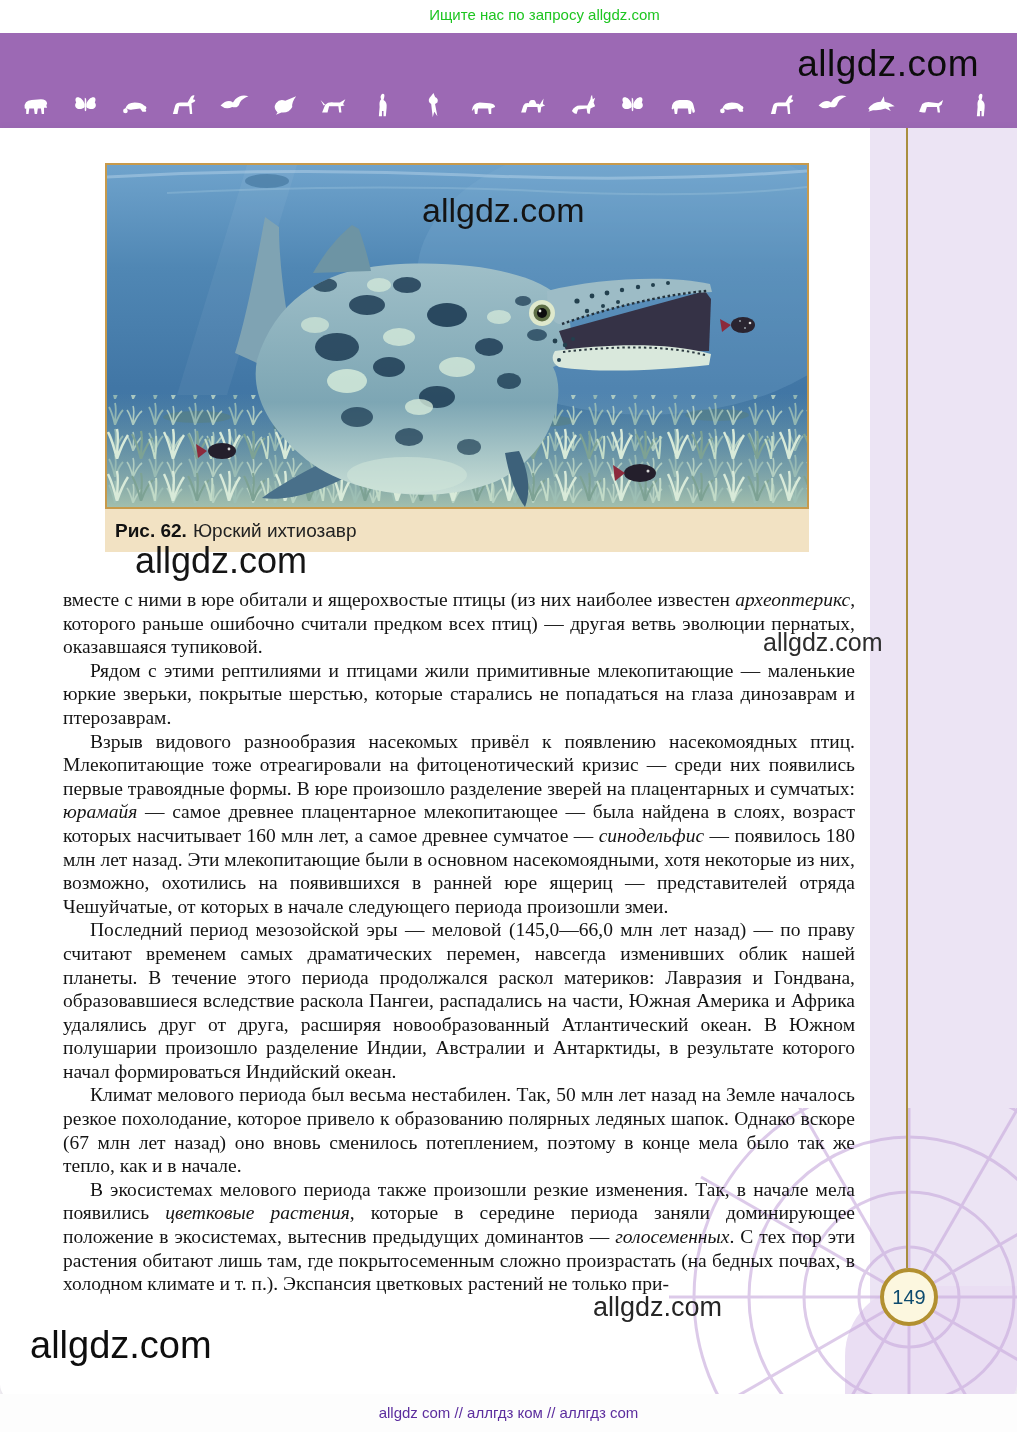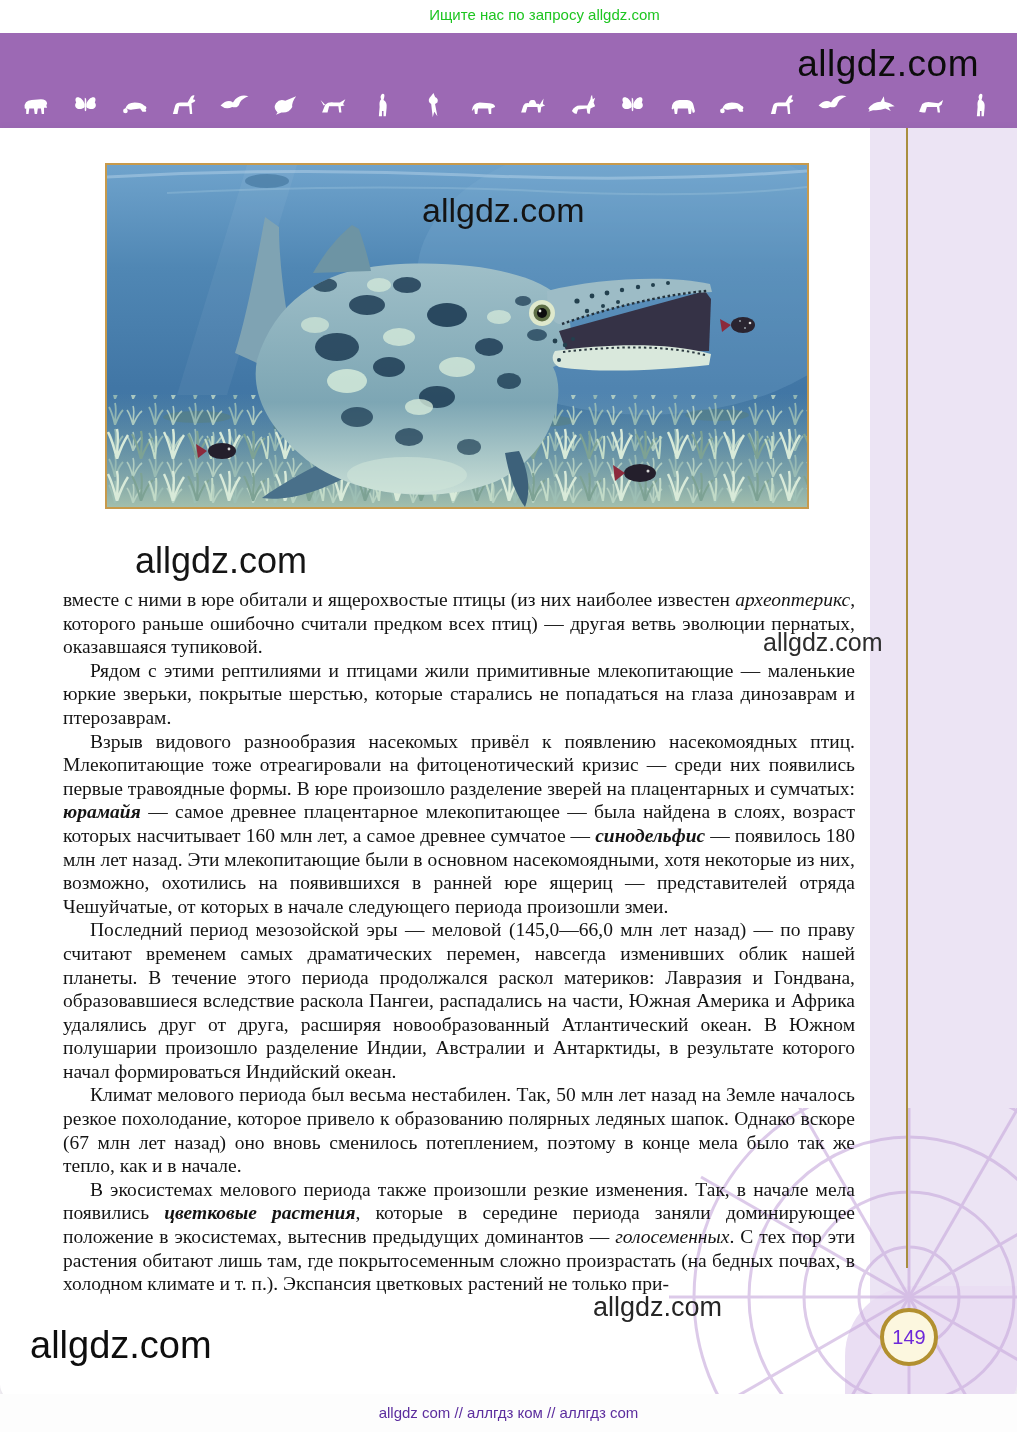--- a/index.html
+++ b/index.html
@@ -14,21 +14,21 @@
   .brand{position:absolute;right:38px;top:10px;font-size:37px;color:#0c0c0c;letter-spacing:.5px;}
   .animal-row{position:absolute;left:20px;right:20px;bottom:7px;display:flex;justify-content:space-between;align-items:flex-end;}
   .animal{width:31px;height:31px;fill:#ffffff;}
 
   
   .content{position:absolute;left:0;top:128px;width:1017px;height:1274px;background:#ffffff;overflow:hidden;border-radius:0 0 18px 18px;box-shadow:0 3px 8px rgba(110,90,130,.28);}
   .sidebar{position:absolute;left:870px;top:0;right:0;bottom:0;background:#ece4f4;}
   .sidebar-flare{position:absolute;left:845px;top:1158px;right:0;bottom:0;background:#eadef3;border-top-left-radius:70px;}
   .gold-rule{position:absolute;left:906px;top:0;width:2px;height:1140px;background:#a98e3e;}
   .wheel{position:absolute;left:660px;top:980px;width:357px;height:294px;}
-  .page-badge{position:absolute;left:880px;top:1180px;width:50px;height:50px;background:#fcf7df;border:4px solid #b29030;border-radius:50%;text-align:center;line-height:50px;font-size:20px;color:#6d28d9;}
+  .page-badge{position:absolute;left:880px;top:1140px;width:50px;height:50px;background:#fcf7df;border:4px solid #b29030;border-radius:50%;text-align:center;line-height:50px;font-size:20px;color:#0c4a6e;}
 
   
   .figure{position:absolute;left:105px;top:35px;width:704px;margin:0;}
   .photo{position:relative;width:700px;height:342px;border:2px solid #c89a4b;}
   .photo svg{display:block;width:700px;height:342px;}
   .wm{position:absolute;color:#161616;font-family:"Liberation Sans",sans-serif;white-space:nowrap;}
   .wm-photo{left:315px;top:26px;font-size:34px;color:#141414;}
   .caption{width:694px;height:43px;background:#f2e2c3;padding-left:10px;font-size:19px;line-height:43px;color:#222;}
   .caption .lbl{font-weight:bold;color:#111;margin-right:6px;}
 
@@ -37,21 +37,21 @@
   .wm-right{left:763px;top:500px;font-size:25px;color:#2d2d2d;}
   .wm-bottom-center{left:593px;top:1164px;font-size:27px;color:#262626;}
   .wm-bottom-left{left:30px;top:1196px;font-size:38px;color:#0e0e0e;}
 
   
   .article{position:absolute;left:63px;top:460px;width:792px;font-family:"Liberation Serif",serif;font-size:19.5px;line-height:23.6px;text-align:justify;color:#141414;}
   .article p{margin:0;}
   .article p.ind{text-indent:27px;}
   .i{font-style:italic;}
   .b{font-weight:normal;}
-  .bi{font-weight:bold;font-style:italic;}
+  .bi{font-weight:normal;font-style:italic;}
 
   
   .footer{position:absolute;left:0;bottom:8px;width:100%;height:38px;background:#fdfdfd;text-align:center;}
   .footer span{display:inline-block;margin-top:10px;font-size:15px;color:#5c2d9e;}
   .defs-hidden{position:absolute;width:0;height:0;overflow:hidden;}
 </style>
 </head>
 <body>
 
 <div class="page">
@@ -288,20 +288,23 @@
               <ellipse cx="636" cy="160" rx="12" ry="8" fill="#2a2430"></ellipse>
               <polygon points="624,160 613,154 615,167" fill="#8c2a3c"></polygon>
               <circle cx="643" cy="158" r="1.3" fill="#d8d8d8"></circle>
               <circle cx="633" cy="156" r="1" fill="#9aa0a8"></circle>
                 <circle cx="638" cy="163" r="1" fill="#9aa0a8"></circle>
             </g>
           </g>
         </svg>
         <div class="wm wm-photo">allgdz.com</div>
       </div>
+      <figcaption class="caption">
+        <span class="lbl">Рис. 62.</span><span>Юрский ихтиозавр</span>
+      </figcaption>
     </figure>
 
     <div class="wm wm-below-figure">allgdz.com</div>
     <div class="wm wm-right">allgdz.com</div>
 
     <div class="article">
         <p class="para"><span>вместе с ними в юре обитали и ящерохвостые птицы (из них наиболее известен </span><span class="i">археоптерикс</span><span>, которого раньше ошибочно считали предком всех птиц) — другая ветвь эволюции пернатых, оказавшаяся тупиковой.</span></p>
         <p class="para ind"><span>Рядом с этими рептилиями и птицами жили примитивные млекопитающие — маленькие юркие зверьки, покрытые шерстью, которые старались не попадаться на глаза динозаврам и птерозаврам.</span></p>
         <p class="para ind"><span>Взрыв видового разнообразия насекомых привёл к появлению насекомоядных птиц. Млекопитающие тоже отреагировали на фитоценотический кризис — среди них появились первые травоядные формы. В юре произошло разделение зверей на плацентарных и сумчатых: </span><span class="bi">юрамайя</span><span> — самое древнее плацентарное млекопитающее — была найдена в слоях, возраст которых насчитывает 160 млн лет, а самое древнее сумчатое — </span><span class="bi">синодельфис</span><span> — появилось 180 млн лет назад. Эти млекопитающие были в основном насекомоядными, хотя некоторые из них, возможно, охотились на появившихся в ранней юре ящериц — представителей отряда Чешуйчатые, от которых в начале следующего периода произошли змеи.</span></p>
         <p class="para ind"><span>Последний период мезозойской эры — </span><span class="b">меловой</span><span> (145,0—66,0 млн лет назад) — по праву считают временем самых драматических перемен, навсегда изменивших облик нашей планеты. В течение этого периода продолжался раскол материков: Лавразия и Гондвана, образовавшиеся вследствие раскола Пангеи, распадались на части, Южная Америка и Африка удалялись друг от друга, расширяя новообразованный Атлантический океан. В Южном полушарии произошло разделение Индии, Австралии и Антарктиды, в результате которого начал формироваться Индийский океан.</span></p>

